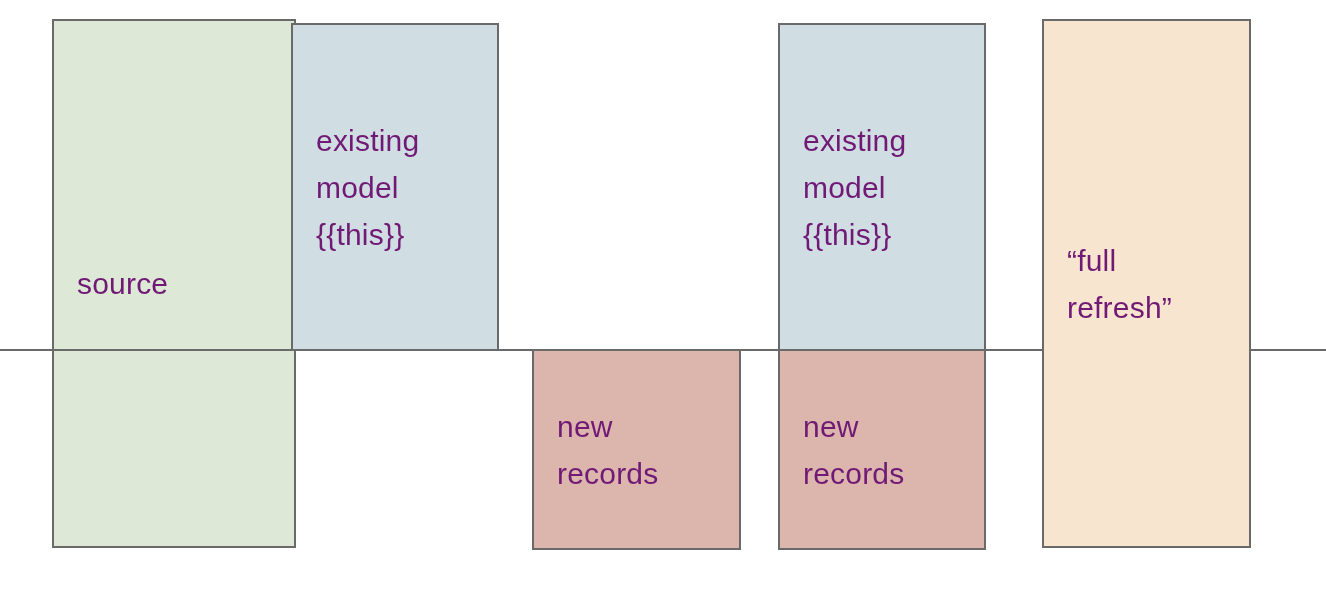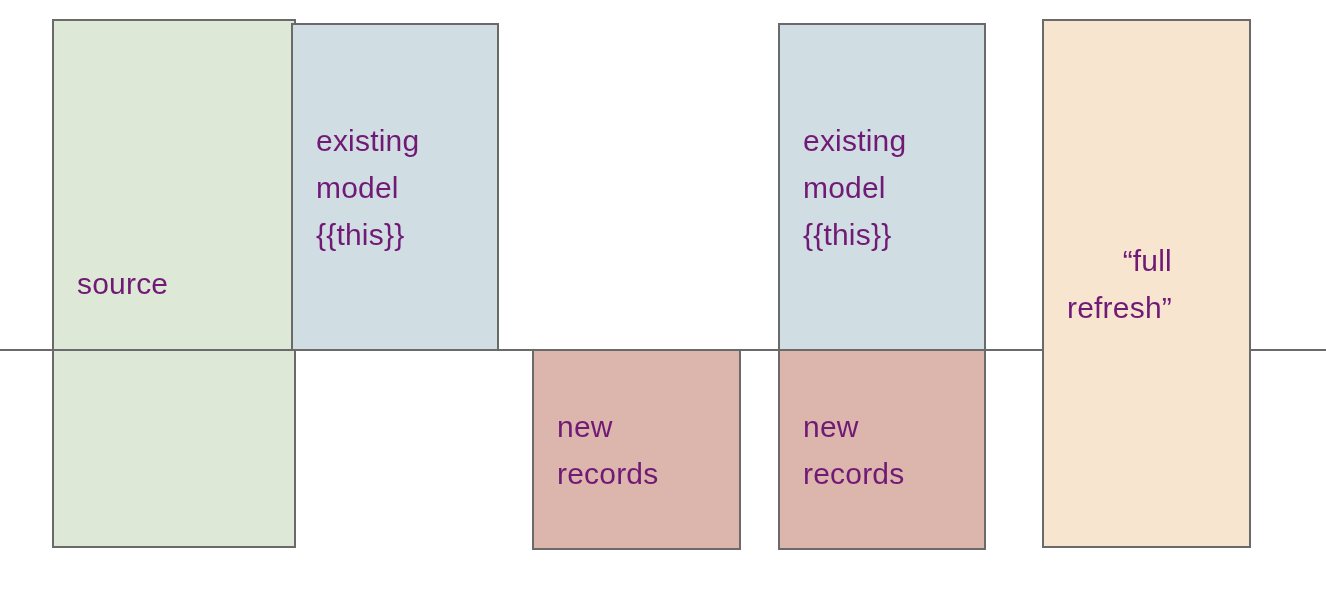--- a/index.html
+++ b/index.html
@@ -59,21 +59,20 @@
     left: 778px; top: 23px; width: 208px; height: 328px;
     background: #d0dde3;
   }
   .new-box-right {
     left: 778px; top: 349px; width: 208px; height: 201px;
     background: #dcb5ad;
   }
   .refresh-box {
     left: 1042px; top: 19px; width: 209px; height: 529px;
     background: #f8e5d0;
-    text-align: right;
   }
 </style>
 </head>
 <body>
 
 <div class="canvas">
 
   <div class="box source-box">
     <span class="label">source</span>
   </div>

